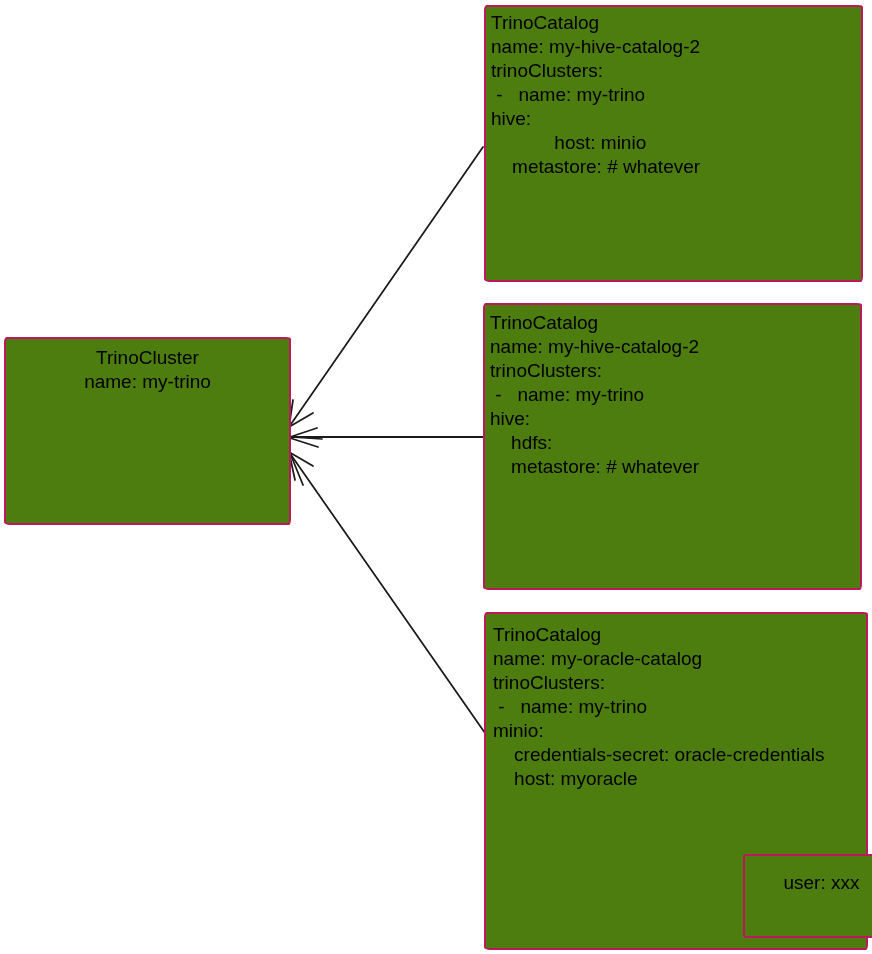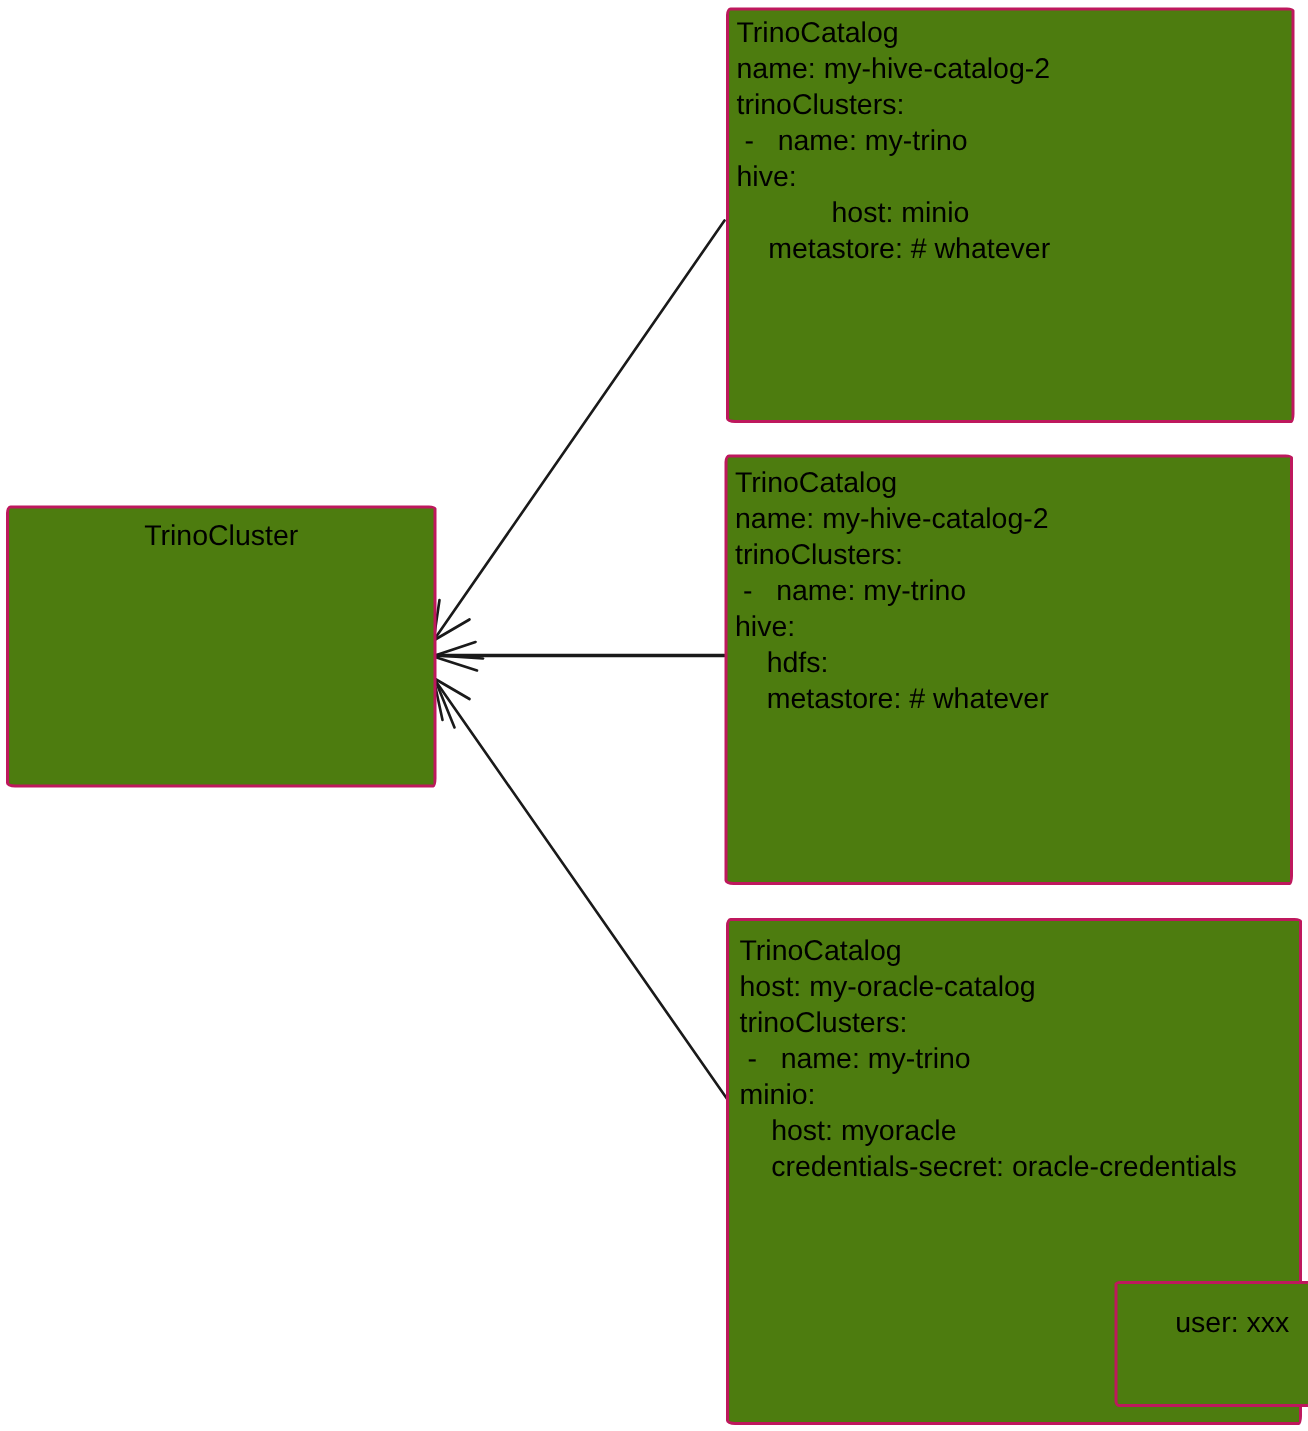--- a/index.html
+++ b/index.html
@@ -78,20 +78,21 @@
     <g>
       <path d="M 761 817 Q 772 834 788 852"></path>
       <path d="M 764 822 Q 774 835 786 849"></path>
       <path d="M 788 852 L 766 843"></path>
       <path d="M 788 852 L 779 829"></path>
     </g>
   </svg>
 
   <div class="node" id="cluster-box">
     <div class="yl">TrinoCluster</div>
+    <div class="yl">name: my-trino</div>
   </div>
 
   <div class="node" id="catalog1-box">
     <div class="yl">TrinoCatalog</div>
     <div class="yl">name: my-hive-catalog-2</div>
     <div class="yl">trinoClusters:</div>
     <div class="yl"> -   name: my-trino</div>
     <div class="yl">hive:</div>
     <div class="yl">            host: minio</div>
     <div class="yl">    metastore: # whatever</div>
@@ -102,25 +103,25 @@
     <div class="yl">name: my-hive-catalog-2</div>
     <div class="yl">trinoClusters:</div>
     <div class="yl"> -   name: my-trino</div>
     <div class="yl">hive:</div>
     <div class="yl">    hdfs:</div>
     <div class="yl">    metastore: # whatever</div>
   </div>
 
   <div class="node" id="catalog3-box">
     <div class="yl">TrinoCatalog</div>
-    <div class="yl">host: my-oracle-catalog</div>
+    <div class="yl">name: my-oracle-catalog</div>
     <div class="yl">trinoClusters:</div>
     <div class="yl"> -   name: my-trino</div>
     <div class="yl">minio:</div>
+    <div class="yl">    credentials-secret: oracle-credentials</div>
     <div class="yl">    host: myoracle</div>
-    <div class="yl">    credentials-secret: oracle-credentials</div>
   </div>
 
   <div class="node" id="credentials-box">
     <div class="yl">user: xxx</div>
   </div>
 
 </div>
 
 </body></html>

